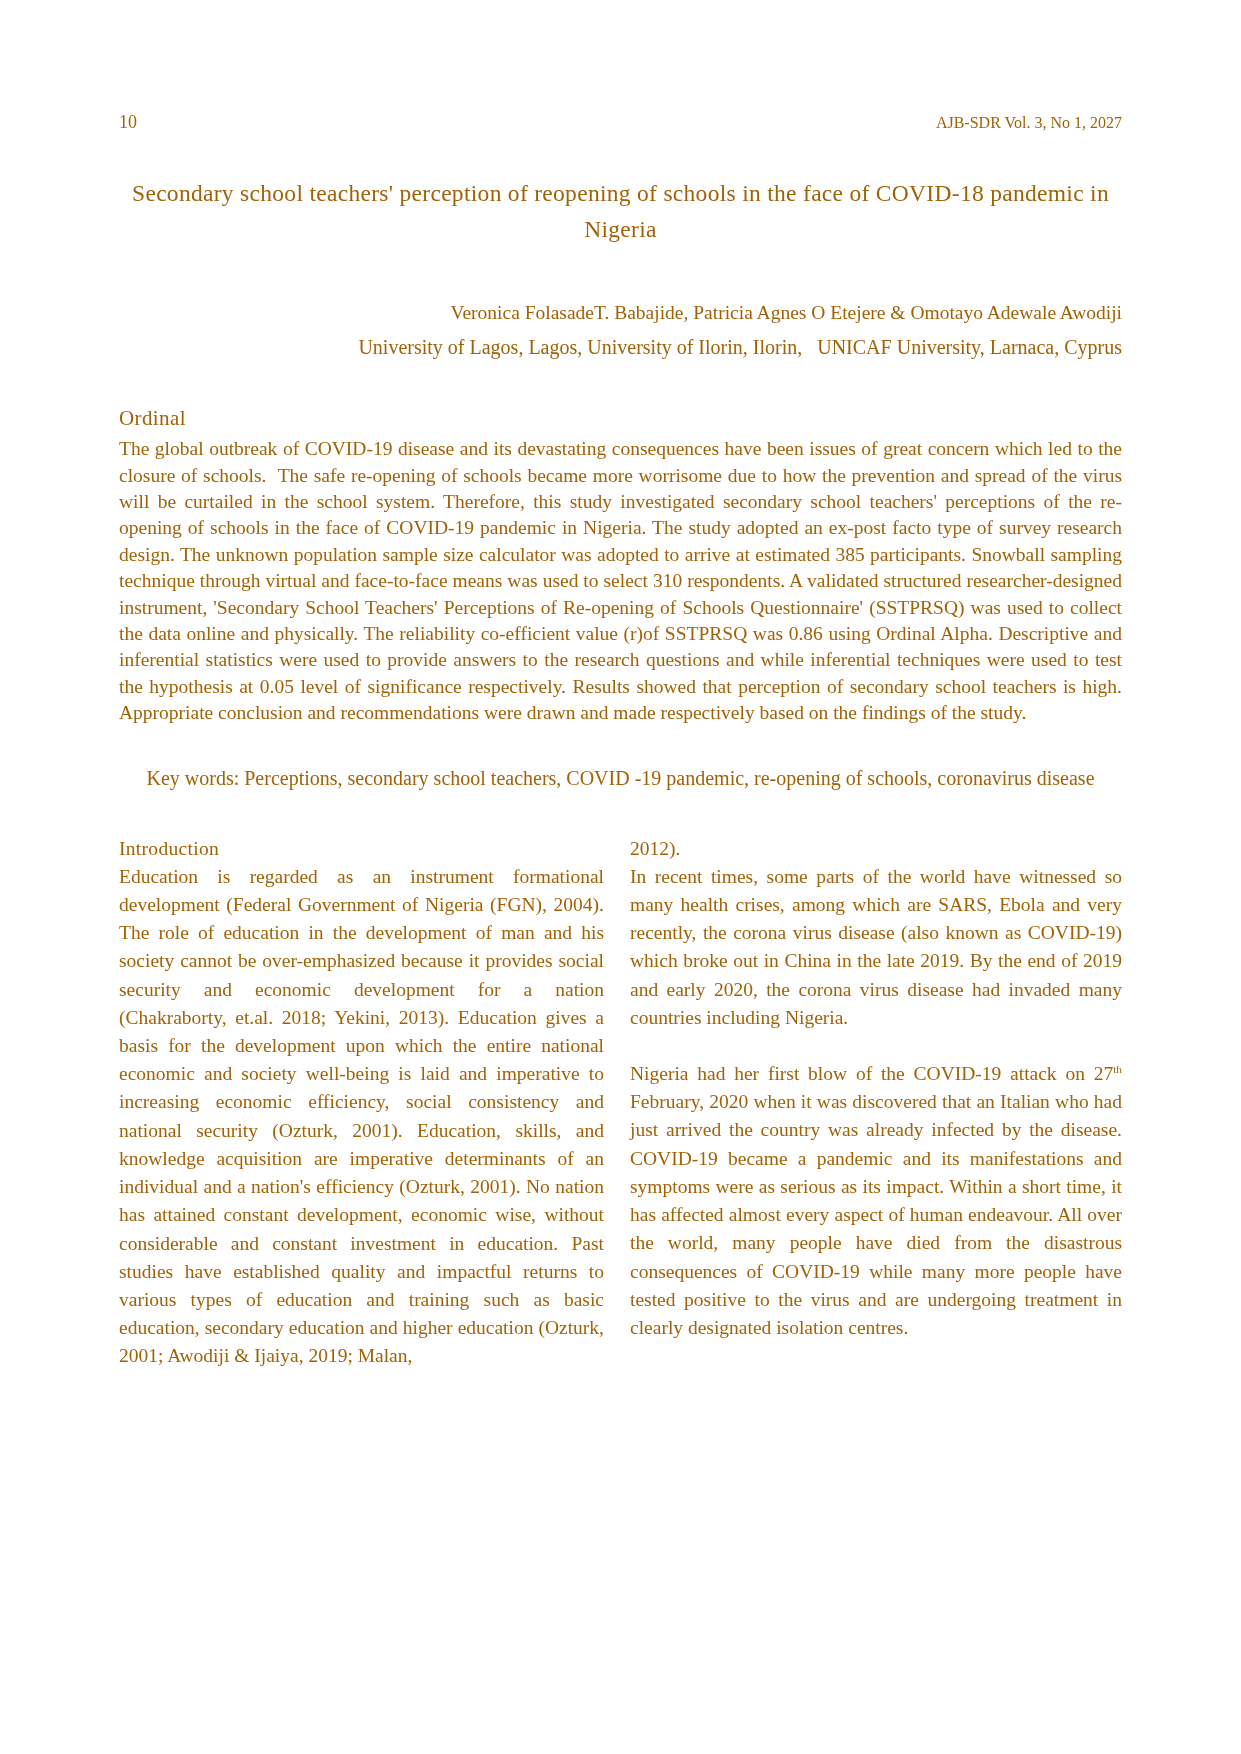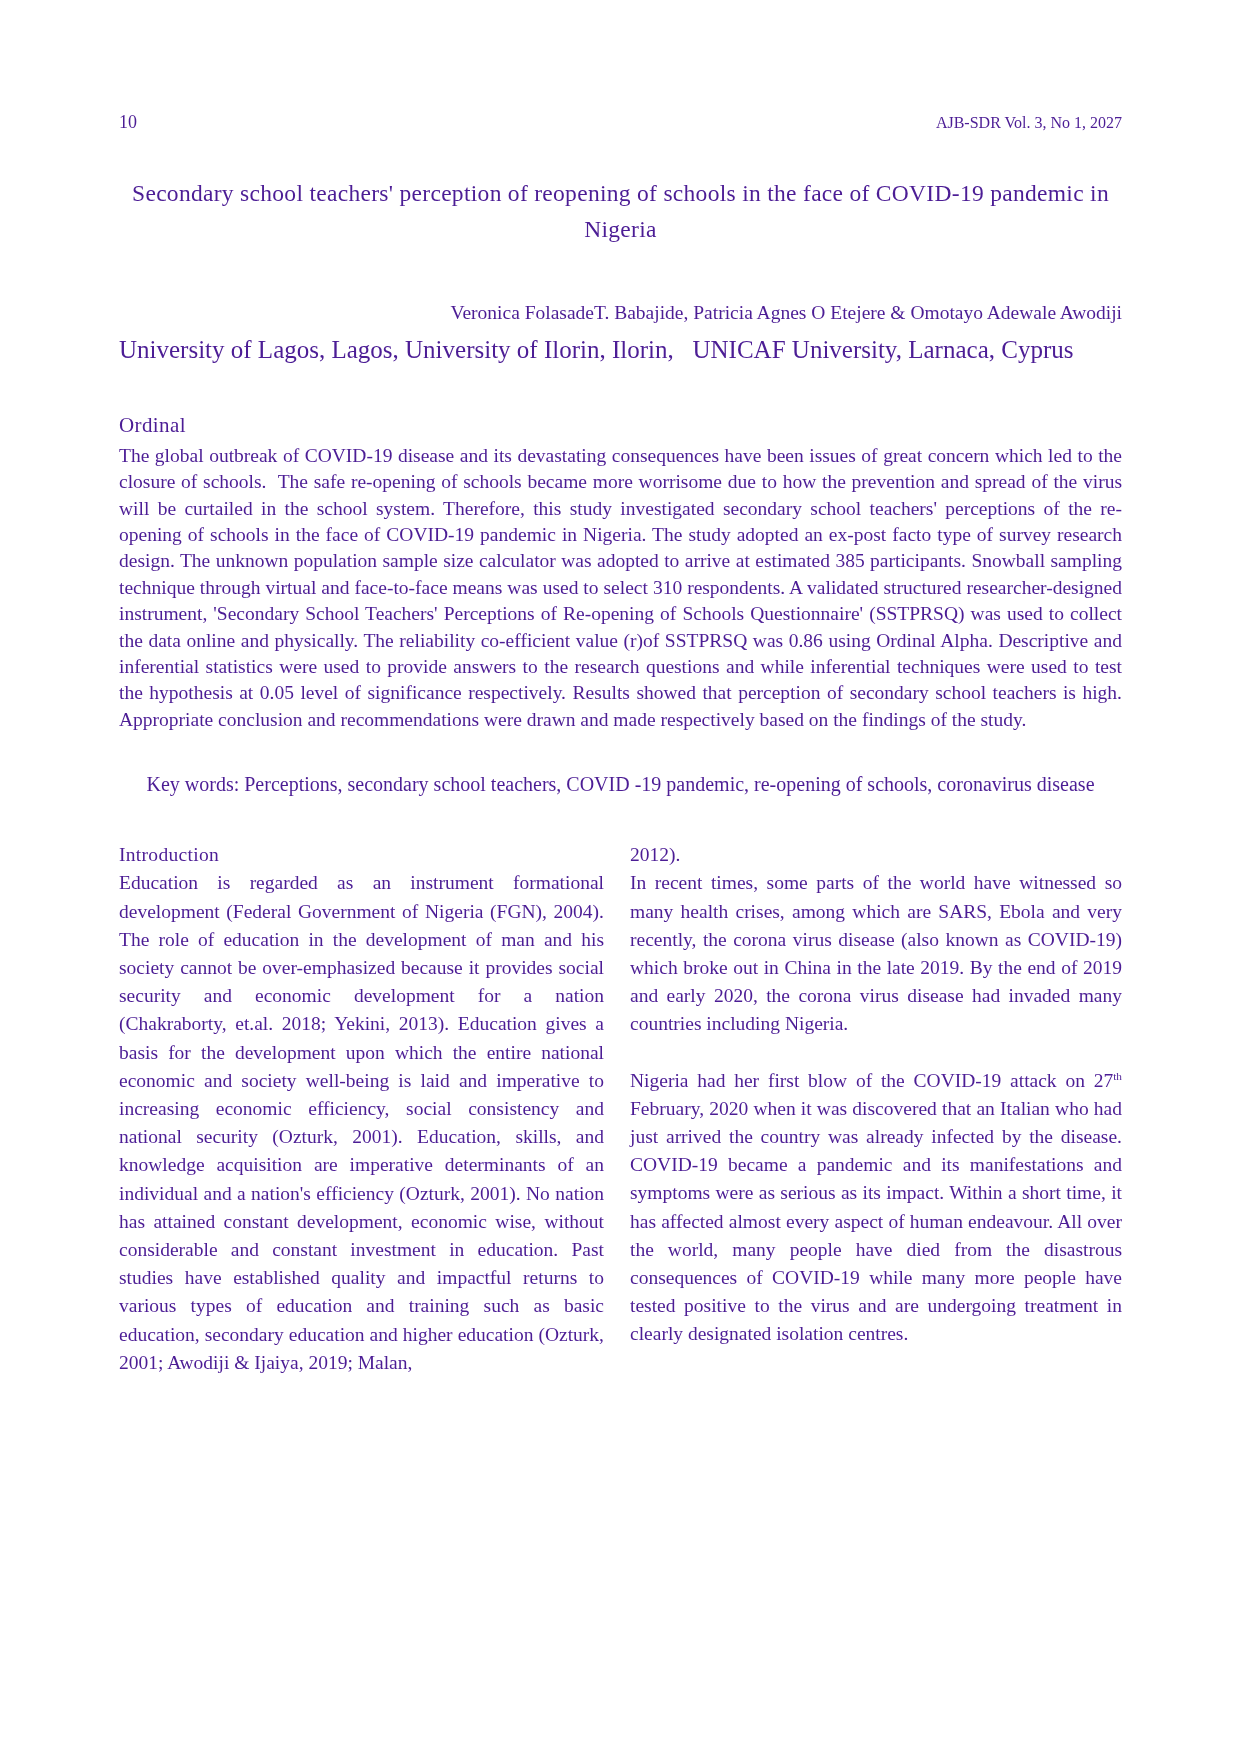--- a/index.html
+++ b/index.html
@@ -6,21 +6,21 @@
     margin: 0;
     padding: 0;
     background: #ffffff;
   }
   .page {
     position: relative;
     width: 1241px;
     height: 1754px;
     margin: 0 auto;
     background: #ffffff;
-    color: #4c1d95;
+    color: #a16207;
     font-family: "Liberation Serif", "DejaVu Serif", serif;
     box-sizing: border-box;
     padding: 112px 119px 0 119px;
     overflow: hidden;
   }
   .page-header {
     display: flex;
     justify-content: space-between;
     align-items: baseline;
   }
@@ -39,22 +39,22 @@
     letter-spacing: 0.3px;
   }
   .authors {
     margin-top: 52px;
     text-align: right;
     font-size: 19.5px;
     line-height: 1.3;
   }
   .affiliations {
     margin-top: 9px;
-    text-align: left;
-    font-size: 25px;
+    text-align: right;
+    font-size: 20px;
     line-height: 1.3;
   }
   .abstract-heading {
     margin: 46px 0 0 0;
     font-size: 21px;
     font-weight: normal;
     letter-spacing: 0.4px;
   }
   .abstract-body {
     margin: 5px 0 0 0;
@@ -109,21 +109,21 @@
 </head>
 <body>
 
 <div class="page">
 
   <header class="page-header">
     <span class="page-number">10</span>
     <span class="journal-ref">AJB-SDR Vol. 3, No 1, 2027</span>
   </header>
 
-  <h1 class="paper-title">Secondary school teachers' perception of reopening of schools in the face of COVID-19 pandemic in Nigeria</h1>
+  <h1 class="paper-title">Secondary school teachers' perception of reopening of schools in the face of COVID-18 pandemic in Nigeria</h1>
 
   <div class="authors">Veronica FolasadeT. Babajide, Patricia Agnes O Etejere &amp; Omotayo Adewale Awodiji</div>
 
   <div class="affiliations">University of Lagos, Lagos, University of Ilorin, Ilorin,&nbsp;&nbsp; UNICAF University, Larnaca, Cyprus</div>
 
   <h2 class="abstract-heading">Ordinal</h2>
 
   <p class="abstract-body">The global outbreak of COVID-19 disease and its devastating consequences have been issues of great concern which led to the closure of schools.&nbsp; The safe re-opening of schools became more worrisome due to how the prevention and spread of the virus will be curtailed in the school system. Therefore, this study investigated secondary school teachers' perceptions of the re-opening of schools in the face of COVID-19 pandemic in Nigeria. The study adopted an ex-post facto type of survey research design. The unknown population sample size calculator was adopted to arrive at estimated 385 participants. Snowball sampling technique through virtual and face-to-face means was used to select 310 respondents. A validated structured researcher-designed instrument, 'Secondary School Teachers' Perceptions of Re-opening of Schools Questionnaire' (SSTPRSQ) was used to collect the data online and physically. The reliability co-efficient value (r)of SSTPRSQ was 0.86 using Ordinal Alpha. Descriptive and inferential statistics were used to provide answers to the research questions and while inferential techniques were used to test the hypothesis at 0.05 level of significance respectively. Results showed that perception of secondary school teachers is high. Appropriate conclusion and recommendations were drawn and made respectively based on the findings of the study.</p>
 
   <p class="keywords">Key words: Perceptions, secondary school teachers, COVID -19 pandemic, re-opening of schools, coronavirus disease</p>

